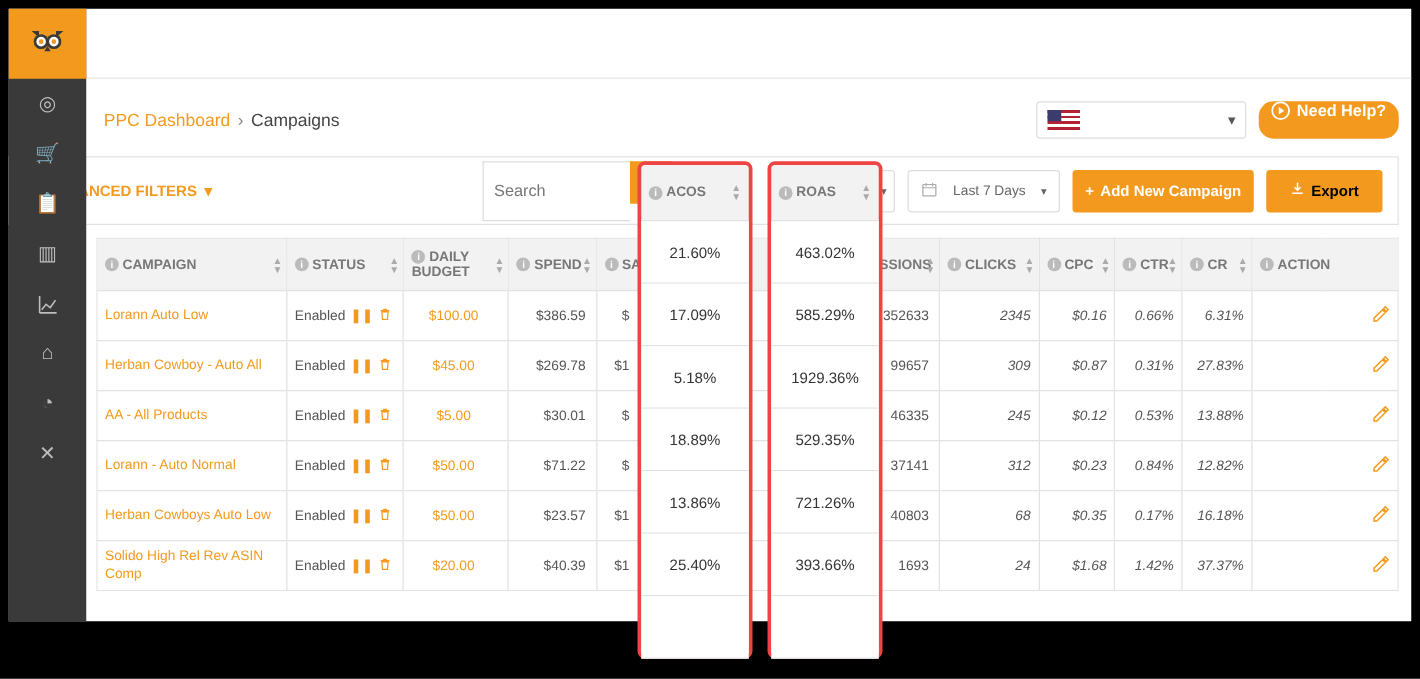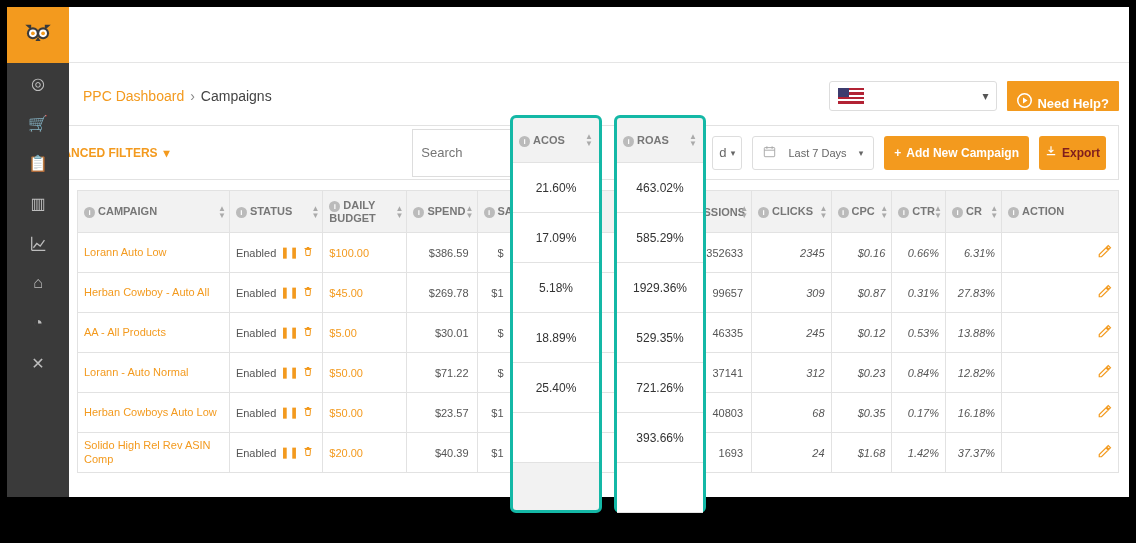--- a/index.html
+++ b/index.html
@@ -77,24 +77,24 @@
     background: linear-gradient(#b22234 14%, #fff 14% 28%, #b22234 28% 42%, #fff 42% 56%, #b22234 56% 70%, #fff 70% 84%, #b22234 84%);
     position: relative;
   }
   .flag-us::before {
     content: ""; position: absolute; top: 0; left: 0;
     width: 11px; height: 9px; background: #3c3b6e;
   }
   .help-btn {
     height: 30px;
     background: #f39a1e;
-    border-radius: 1px;
+    border-radius: 12px;
     color: #fff;
     font-size: 13px; font-weight: bold;
-    display: flex; align-items: flex-end; gap: 5px; padding: 0 10px;
+    display: flex; align-items: flex-start; gap: 5px; padding: 0 10px;
   }
   
   .filter-bar {
     margin-right: 10px;
     height: 55px;
     border: 1px solid #e2e2e2;
     display: flex;
     align-items: center;
     padding: 0 12px;
     gap: 10px;
@@ -118,22 +118,22 @@
     height: 34px; border: 1px solid #ddd; display: flex; align-items: center;
     padding: 0 10px; font-size: 13px; color: #666; border-radius: 3px;
   }
   .date-range { gap: 6px; width: 122px; justify-content: space-between; }
   .add-btn {
     height: 34px; background: #f39a1e; color: #fff;
     display: flex; align-items: center; padding: 0 10px; gap: 5px;
     font-size: 12px; font-weight: bold; border-radius: 3px;
   }
   .export-btn {
-    height: 34px; background: #f39a1e; color: #7f1d1d;
-    display: flex; align-items: center; padding: 0 6px; gap: 5px;
+    height: 34px; background: #f39a1e; color: #000000;
+    display: flex; align-items: center; padding: 0 19px; gap: 5px;
     font-size: 12px; font-weight: bold; border-radius: 3px;
   }
   
   .table-scroll {
     margin-left: 70px;
     margin-right: 10px;
     margin-top: 10px;
     overflow-x: hidden;
   }
   table.grid {
@@ -168,28 +168,28 @@
     position: absolute; right: 3px; top: 50%; transform: translateY(-50%);
     font-size: 8px; color: #aaa; line-height: 7px;
   }
   .grid td.num { text-align: right; padding-right: 8px; }
   .grid td.center { text-align: right; font-style: italic; }
   .grid tbody tr td { height: 40px; }
   .camp-link { color: #f39a1e; white-space: normal; line-height: 1.2; display: inline-block;}
   .status-cell { display: flex; align-items: center; gap: 4px; }
   .pause-icon { color: #f39a1e; font-size: 11px; }
   .trash-icon { color: #f39a1e; font-size: 11px; }
-  .budget { color: #f39a1e; text-align: left; display: block; padding-right: 4px;}
+  .budget { color: #f39a1e; text-align: center; display: block; padding-right: 4px;}
   .action-edit { color: #f39a1e; font-size: 14px; }
   
   .col-overlay {
     position: absolute;
-    top: 115px;
+    top: 129px;
     background: #f2f2f2;
-    border: 3px solid #14b8a6;
+    border: 3px solid #ef4444;
     border-radius: 6px;
     z-index: 50;
   }
   .col-overlay.acos { left: 510px; width: 92px; height: 398px; }
   .col-overlay.roas { left: 614px; width: 92px; height: 398px; }
   .col-overlay .oh {
     height: 45px;
     display: flex; align-items: center;
     padding: 0 6px;
     font-size: 11px; font-weight: bold; color: #777;
@@ -517,20 +517,21 @@
 
 <div class="col-overlay acos">
   <div class="oh">
       <span><span class="info-i">i</span><span>ACOS</span></span>
       <span class="sort">▲<br>▼</span>
     </div>
   <div class="ocell">21.60%</div>
   <div class="ocell">17.09%</div>
   <div class="ocell">5.18%</div>
   <div class="ocell">18.89%</div>
+  <div class="ocell">13.86%</div>
   <div class="ocell">25.40%</div>
   <div class="ocell"></div>
 </div>
 
 <div class="col-overlay roas">
   <div class="oh">
       <span><span class="info-i">i</span><span>ROAS</span></span>
       <span class="sort">▲<br>▼</span>
     </div>
   <div class="ocell">463.02%</div>

